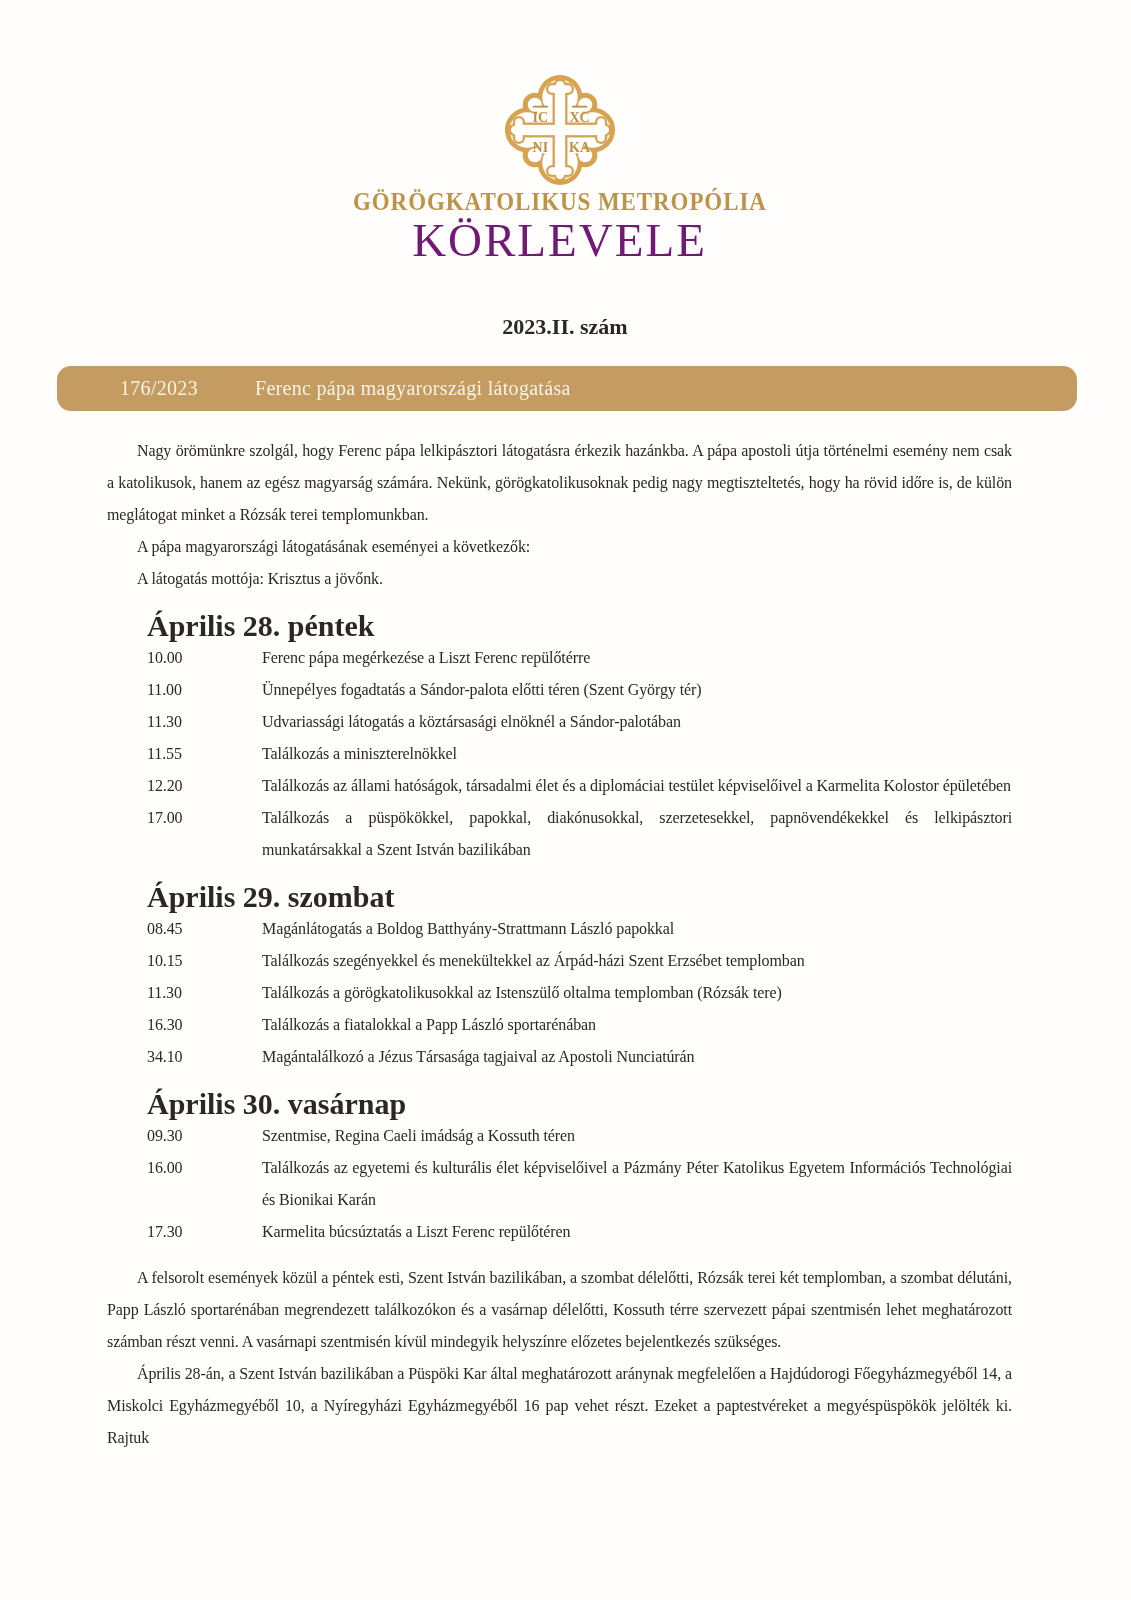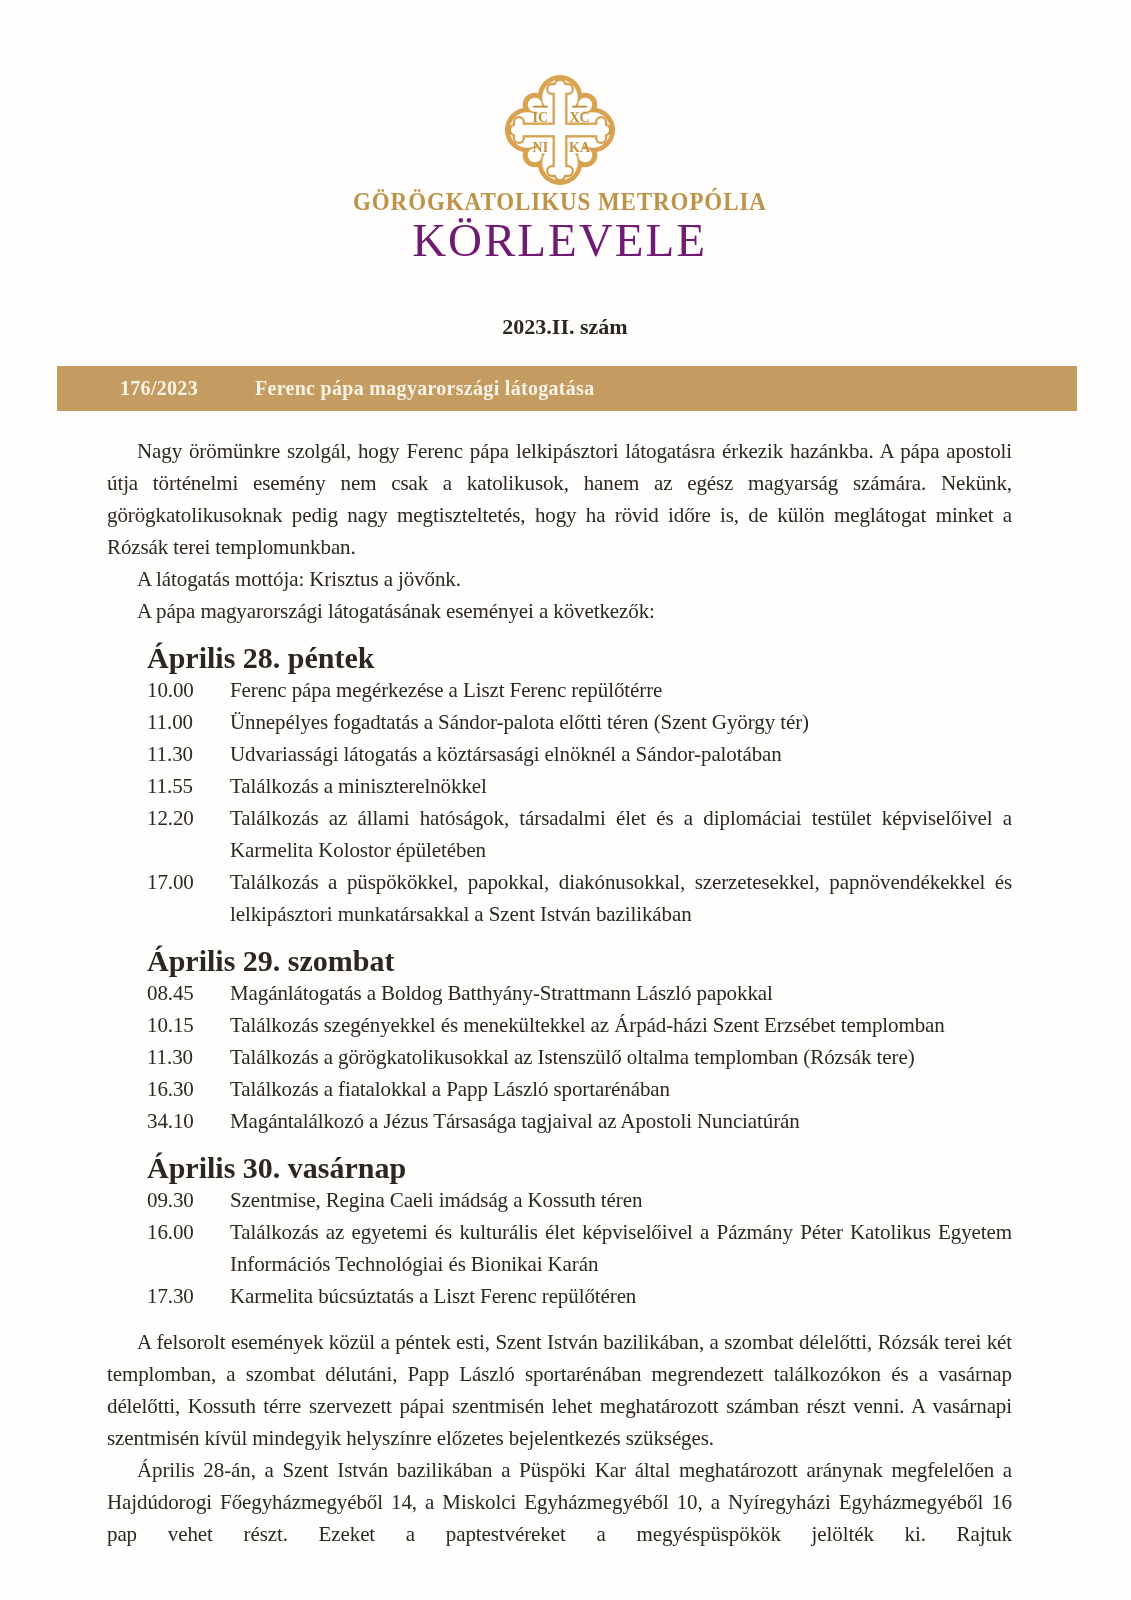--- a/index.html
+++ b/index.html
@@ -50,30 +50,31 @@
     margin-top:26px;
     margin-left:-50px;
     width:1020px;
     height:45px;
     background:#c49b60;
     display:flex;
     align-items:center;
     box-sizing:border-box;
     padding-left:63px;
     color:#f8f3e7;
-    font-weight:bold;
+    font-weight:normal;
     font-size:20px;
     letter-spacing:0.3px;
+    border-radius:14px;
   }
   .article-banner .ref{ width:135px; flex:0 0 auto; }
   .article-banner .title{ flex:1; }
   
   .body-p{
     margin:0;
-    font-size:21px;
+    font-size:16px;
     line-height:32px;
     text-align:justify;
     text-indent:30px;
     letter-spacing:-0.1px;
   }
   .body-p.first{ margin-top:24px; }
   .body-p.plain{ text-align:left; }
   .body-p.stretch-last{ text-align-last:justify; }
   .closing{ margin-top:14px; }
   
@@ -81,23 +82,24 @@
   .day-heading{
     margin:0;
     padding-left:40px;
     font-size:30px;
     font-weight:bold;
     line-height:32px;
   }
   .row{
     display:flex;
     padding-left:40px;
-    font-size:21px;
+    font-size:16px;
     line-height:32px;
     letter-spacing:-0.1px;
+    gap:32px;
   }
   .row .time{ flex:0 0 83px; }
   .row .event{ flex:1; text-align:justify; }
   
   .page *{ text-rendering:optimizeLegibility; }
 </style>
 </head>
 <body>
 
 <div class="page">
@@ -174,22 +176,22 @@
     <span>2023.</span>
     <span>II. szám</span>
   </div>
 
   <div class="article-banner">
     <span class="ref">176/2023</span>
     <span class="title">Ferenc pápa magyarországi látogatása</span>
   </div>
 
   <p class="body-p first">Nagy örömünkre szolgál, hogy Ferenc pápa lelkipásztori látogatásra érkezik hazánkba. A pápa apostoli útja történelmi esemény nem csak a katolikusok, hanem az egész magyarság számára. Nekünk, görögkatolikusoknak pedig nagy megtiszteltetés, hogy ha rövid időre is, de külön meglátogat minket a Rózsák terei templomunkban.</p>
+  <p class="body-p plain">A pápa magyarországi látogatásának eseményei a következők:</p>
   <p class="body-p plain">A látogatás mottója: Krisztus a jövőnk.</p>
-  <p class="body-p plain">A pápa magyarországi látogatásának eseményei a következők:</p>
 
   <section class="day">
     <h2 class="day-heading">Április 28. péntek</h2>
     <div class="row">
       <span class="time">10.00</span>
       <span class="event">Ferenc pápa megérkezése a Liszt Ferenc repülőtérre</span>
     </div>
     <div class="row">
       <span class="time">11.00</span>
       <span class="event">Ünnepélyes fogadtatás a Sándor-palota előtti téren (Szent György tér)</span>

